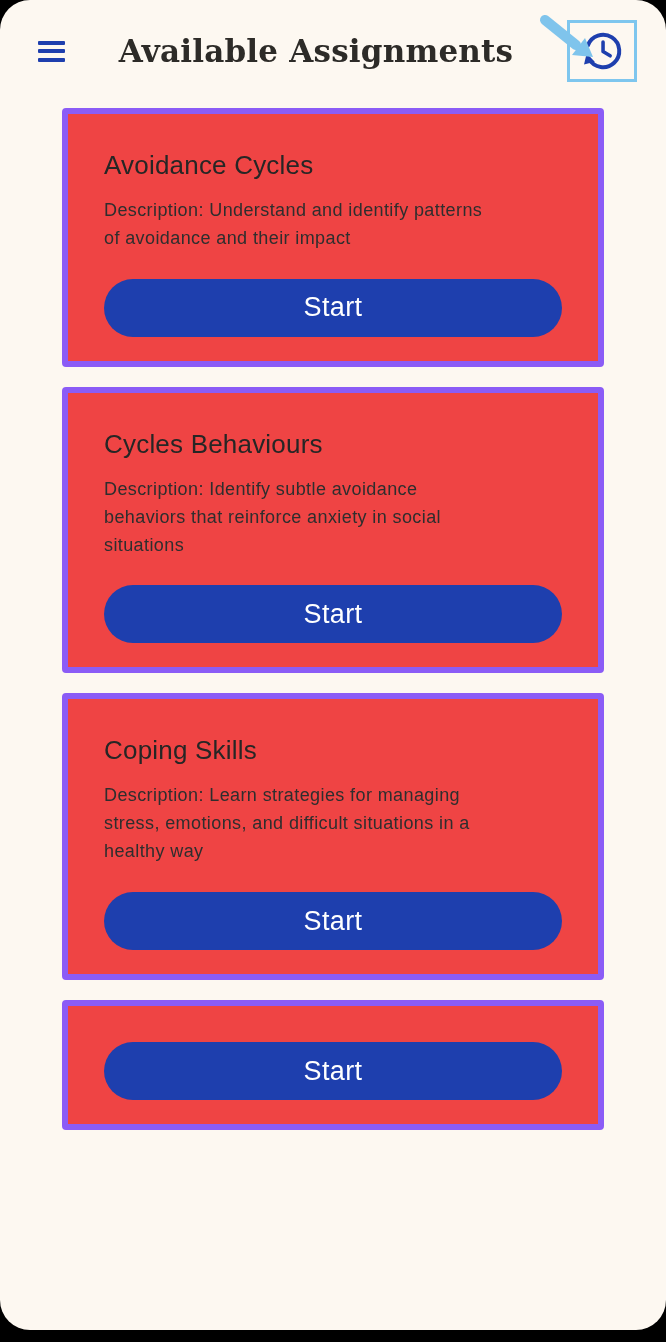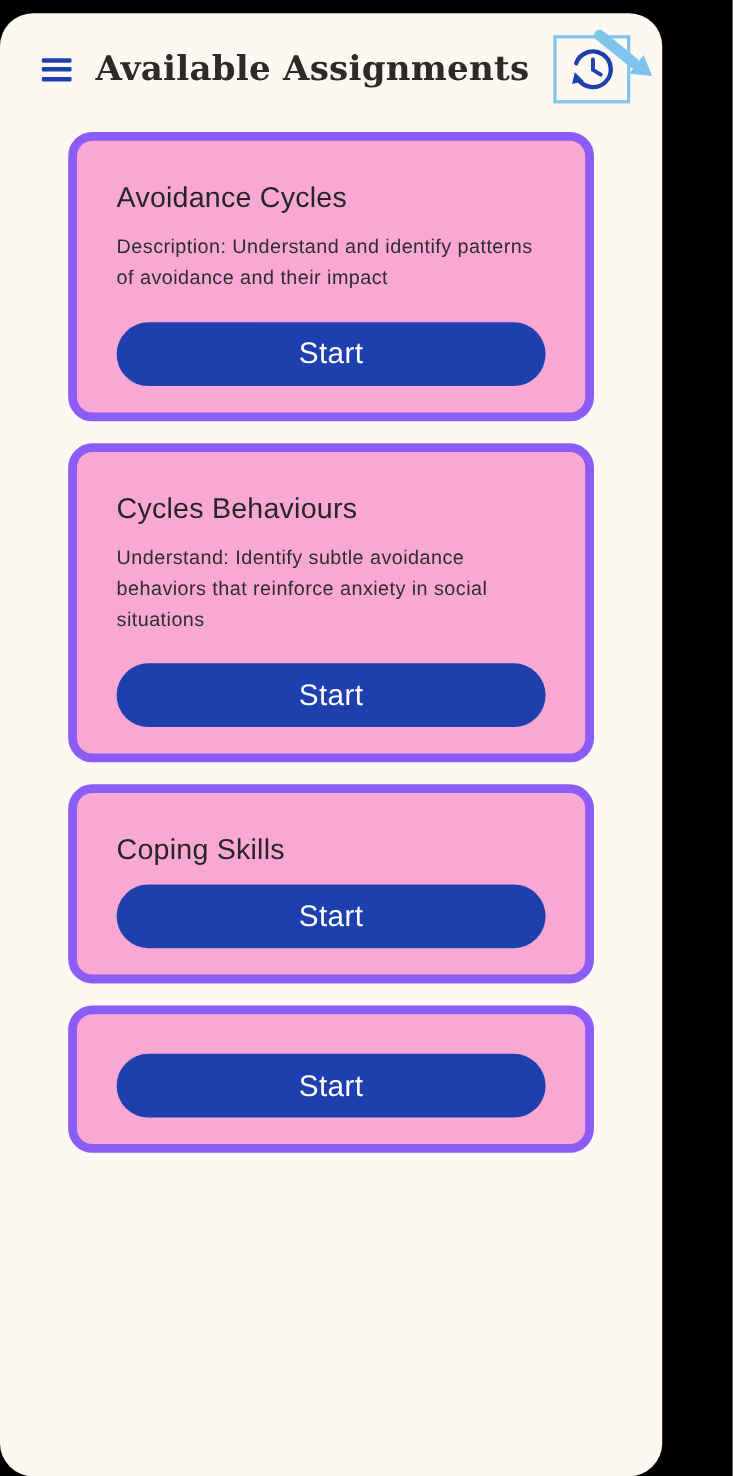--- a/index.html
+++ b/index.html
@@ -4,22 +4,22 @@
 <style>
   html, body { margin: 0; padding: 0; }
   body {
     width: 666px; height: 1342px;
     background: #000000;
     font-family: "Liberation Sans", sans-serif;
     position: relative;
     overflow: hidden;
   }
   .screen {
-    position: absolute; top: 12px; left: 0;
-    width: 602px; height: 1330px;
+    position: absolute; top: 0; left: 0;
+    width: 666px; height: 1330px;
     background: #fdf8f1;
     border-radius: 30px;
     overflow: hidden;
   }
   
   .header {
     display: flex; align-items: center;
     padding: 20px 29px 0 38px;
     height: 62px;
   }
@@ -58,24 +58,24 @@
     width: 80px; height: 70px;
     z-index: 5;
     pointer-events: none;
   }
   
   .cards {
     padding: 26px 62px 0;
     display: flex; flex-direction: column; gap: 20px;
   }
   .card {
-    border: 8px solid #8b5cf6;
-    border-radius: 22px;
+    border: 6px solid #8b5cf6;
+    border-radius: 4px;
     padding: 36px 36px 24px;
-    background: #f9a8d4;
+    background: #ef4444;
     box-sizing: border-box;
   }
   .card-title {
     margin: 0 0 16px;
     font-size: 26px;
     font-weight: 500;
     letter-spacing: 0.2px;
     color: #262625;
   }
   .card-desc {
@@ -132,28 +132,31 @@
   <main class="cards" id="cards">
   <section class="card">
     <h2 class="card-title">Avoidance Cycles</h2>
     <p class="card-desc">Description: Understand and identify patterns
 of avoidance and their impact</p>
     <button class="start-btn">Start</button>
   </section>
 
   <section class="card">
     <h2 class="card-title">Cycles Behaviours</h2>
-    <p class="card-desc">Understand: Identify subtle avoidance
+    <p class="card-desc">Description: Identify subtle avoidance
 behaviors that reinforce anxiety in social
 situations</p>
     <button class="start-btn">Start</button>
   </section>
 
   <section class="card">
     <h2 class="card-title">Coping Skills</h2>
+    <p class="card-desc">Description: Learn strategies for managing
+stress, emotions, and difficult situations in a
+healthy way</p>
     <button class="start-btn">Start</button>
   </section>
 
   <section class="card">
     <button class="start-btn">Start</button>
   </section>
 </main>
 </div>
 
 </body></html>

